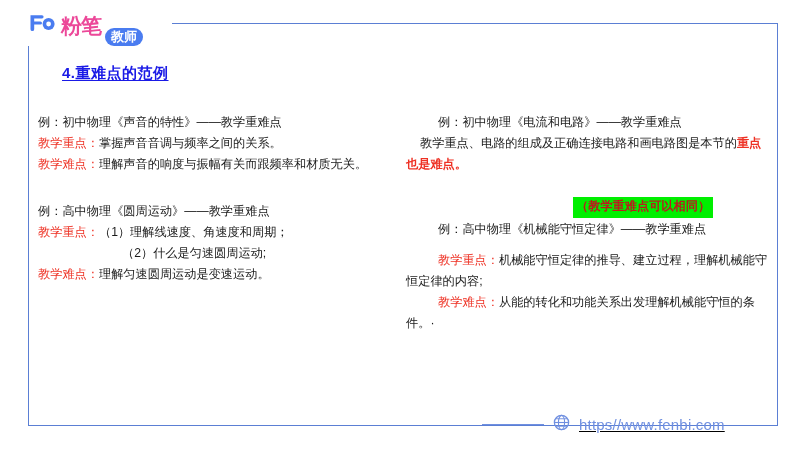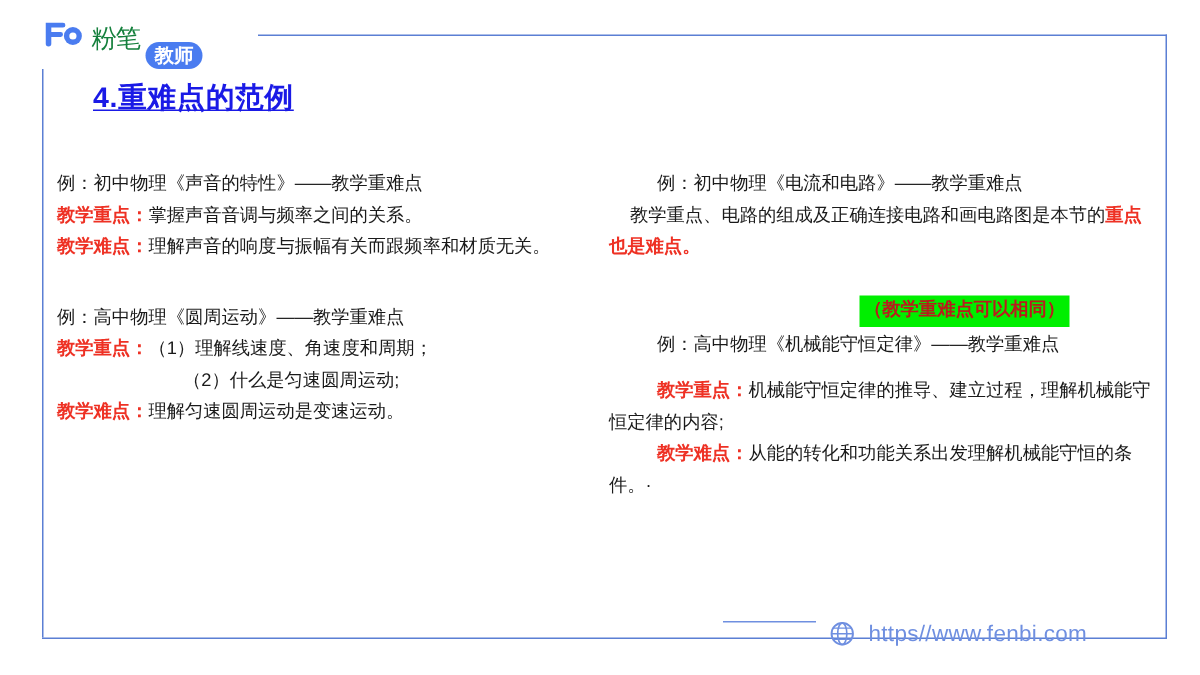--- a/index.html
+++ b/index.html
@@ -55,43 +55,43 @@
     left: 27px; top: 12px;
     display: flex;
     align-items: center;
     gap: 4px;
     height: 26px;
   }
   .logo-mark {
     display: block;
   }
   .logo-word {
-    font-size: 17px;
-    font-weight: 400;
-    color: #15803d;
+    font-size: 21px;
+    font-weight: 700;
+    color: #ec4899;
     letter-spacing: -1px;
     line-height: 1;
   }
   .logo-badge {
     background: #4a7cf0;
     color: #ffffff;
     font-size: 13px;
     font-weight: 700;
     border-radius: 9px;
     padding: 2px 6px 3px 6px;
     line-height: 1;
     letter-spacing: 0px;
     margin-top: 24px;
   }
 
   
   #title {
     position: absolute;
-    left: 62px; top: 52px;
-    font-size: 19px;
+    left: 62px; top: 64px;
+    font-size: 15px;
     font-weight: 700;
     color: #1a1ae6;
     text-decoration: underline;
     text-underline-offset: 2px;
     letter-spacing: 0.5px;
     white-space: nowrap;
   }
 
   
   .col {
@@ -103,21 +103,21 @@
   #col-left  { left: 38px;  top: 112px; width: 355px; }
   #col-right { left: 406px; top: 112px; width: 366px; }
 
   .blk { margin: 0 0 0 0; }
   .ln { white-space: normal; }
   .ind1 { text-indent: 14px; }
   .ind2 { text-indent: 32px; }
   .hang { padding-left: 82px; text-indent: -82px; }
   .lbl-red {
     color: #ee3124;
-    font-weight: 700;
+    font-weight: 400;
   }
   .red-inline { color: #ee3124; font-weight: 700; }
 
   .spacer-sm { height: 10px; }
   .spacer-md { height: 18px; }
   .spacer-lg { height: 26px; }
 
   
   .sub {
     padding-left: 84px;
@@ -134,22 +134,23 @@
     padding: 2px 3px 3px 3px;
     line-height: 1.3;
     white-space: nowrap;
   }
 
   
   #footer {
     position: absolute;
     left: 482px; top: 414px;
     display: flex;
-    align-items: flex-start;
+    align-items: center;
     gap: 9px;
+    text-decoration: underline;
   }
   .foot-rule {
     width: 62px; height: 0;
     border-top: 1.6px solid #6f8fe0;
   }
   .globe { display: block; }
   .foot-url {
     font-size: 15px;
     color: #6f8fe0;
     letter-spacing: 0.2px;

